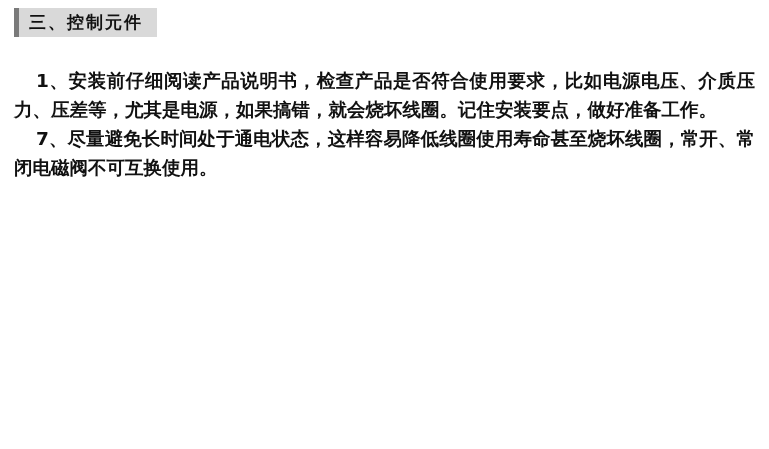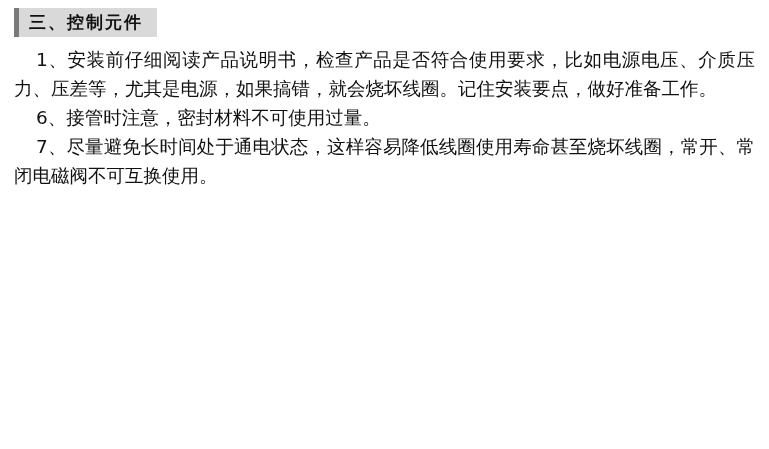--- a/index.html
+++ b/index.html
@@ -23,24 +23,25 @@
   }
   .section-header {
     display: inline-block;
     background: #d9d9d9;
     border-left: 5px solid #7a7a7a;
     padding: 3px 14px 3px 10px;
     font-size: 17px;
     font-weight: bold;
     letter-spacing: 2px;
     color: #111111;
-    margin-bottom: 6px;
+    margin-bottom: 14px;
   }
   .body-text {
-    margin-top: 2px;
+    margin-top: 15px;
+    font-weight: bold;
   }
   .para {
     font-size: 18.5px;
     line-height: 29px;
     text-align: justify;
     text-justify: inter-ideograph;
     margin: 0;
     letter-spacing: 0px;
     white-space: pre-wrap;
   }
@@ -51,17 +52,16 @@
 </style>
 </head>
 <body>
 
 <div class="page">
 
   <div class="section-header">三、控制元件</div>
 
   <div class="body-text">
     <p class="para"><span class="indent"></span><span>1、安装前仔细阅读产品说明书，检查产品是否符合使用要求，比如电源电压、介质压力、压差等，尤其是电源，如果搞错，就会烧坏线圈。记住安装要点，做好准备工作。</span></p>
-    <p class="para"><span class="indent"></span><span>6、接管时注意，密封材料不可使用过量。</span></p>
     <p class="para"><span class="indent"></span><span>7、尽量避免长时间处于通电状态，这样容易降低线圈使用寿命甚至烧坏线圈，常开、常闭电磁阀不可互换使用。</span></p>
   </div>
 
 </div>
 
 </body></html>

